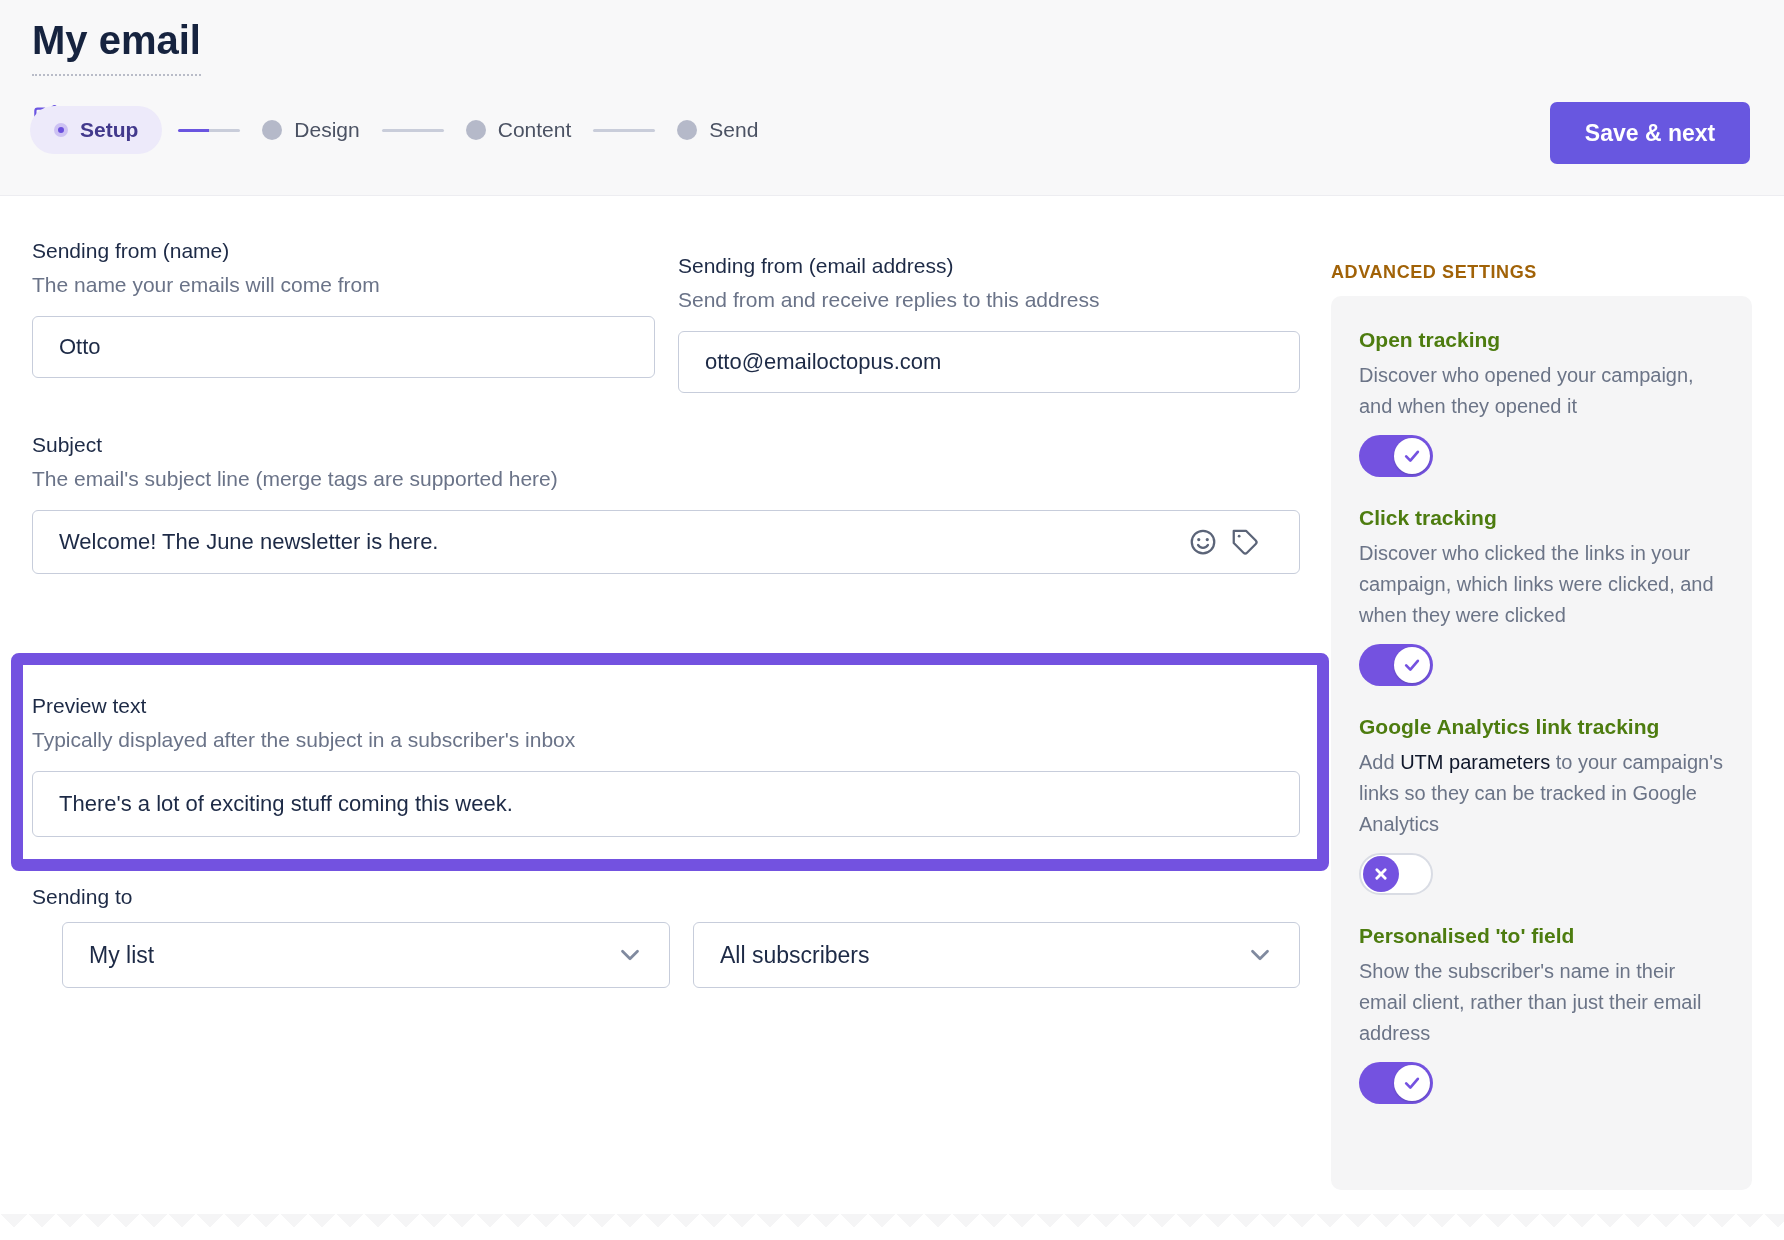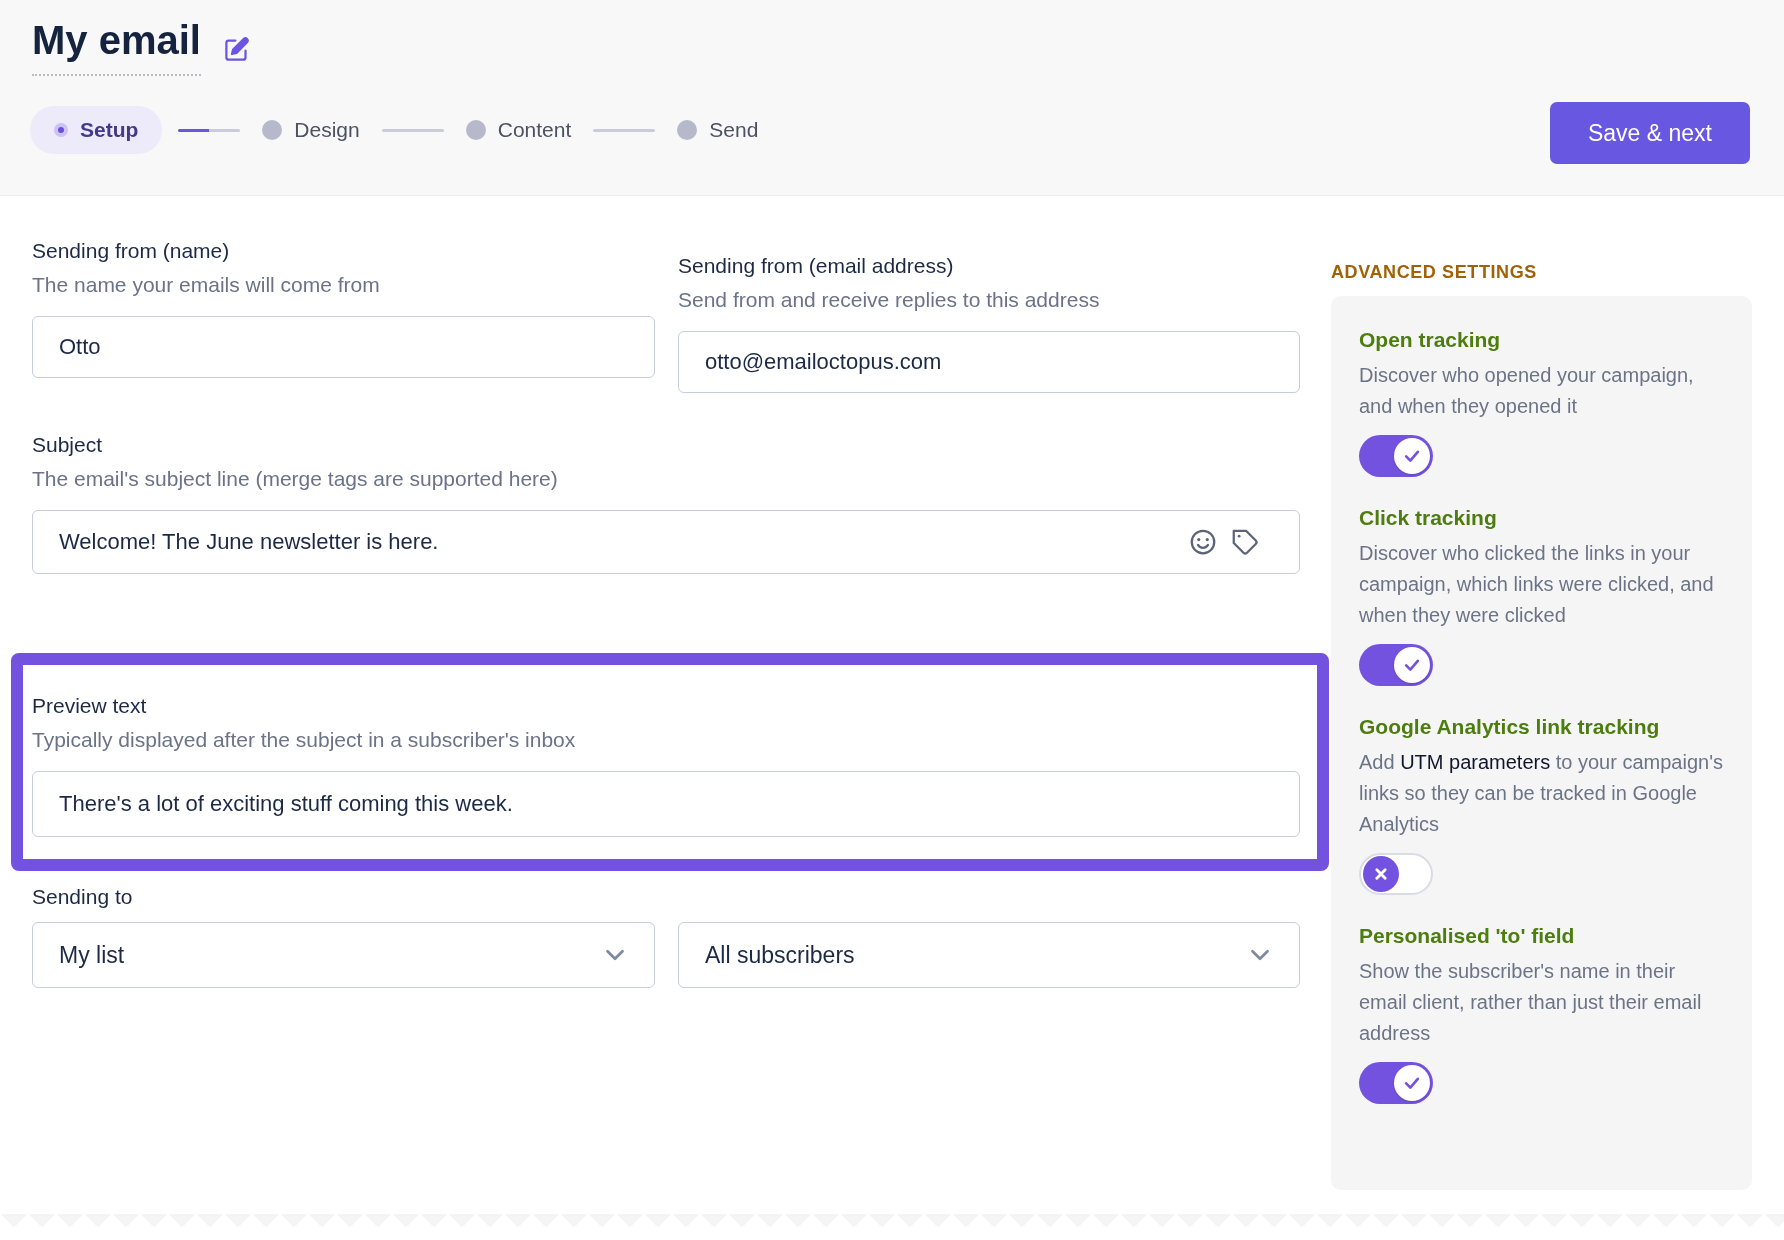--- a/index.html
+++ b/index.html
@@ -6,38 +6,38 @@
   html,body { width:1784px; height:1240px; }
   body {
     font-family:"Liberation Sans","DejaVu Sans",sans-serif;
     background:#ffffff; color:#1d2a46; position:relative; overflow:hidden;
   }
   
   .header {
     position:absolute; top:0; left:0; width:1784px; height:196px;
     background:#f8f8f9; border-bottom:1px solid #ededf1;
   }
-  .title-row { position:absolute; left:32px; top:16px; display:flex; align-items:center; gap:22px; }
+  .title-row { position:absolute; left:32px; top:16px; display:flex; align-items:flex-start; gap:22px;flex-direction:column; }
   .page-title {
     font-size:40px; font-weight:600; color:#16233f; line-height:1.2;
     border-bottom:2px dotted #b9bcc8; padding-bottom:10px;
   }
   .edit-btn { background:none; border:none; cursor:pointer; padding:6px 0 0 0; }
   .edit-btn svg { width:27px; height:27px; }
   .stepper { position:absolute; left:30px; top:106px; display:flex; align-items:center; }
   .step { display:flex; align-items:center; gap:12px; background:transparent; border:none; cursor:pointer;
           font-family:inherit; font-size:21px; color:#4b5263; padding:12px 6px; }
   .step.active { background:#edeafa; border-radius:999px; padding:12px 24px; color:#42398c; font-weight:600; }
   .dot { width:20px; height:20px; border-radius:50%; background:#b5b9c9; flex:0 0 auto; }
   .step.active .dot { width:14px; height:14px; background:#6a4fdd; border:4px solid #cdc2f3; }
   .connector { width:62px; height:3px; border-radius:2px; background:#c9cdda; margin:0 16px; }
   .connector.half { background:linear-gradient(to right,#6a55e0 0 50%,#c9cdda 50% 100%); }
   .save-btn {
     position:absolute; right:34px; top:102px; width:200px; height:62px;
-    background:#6857e0; color:#fff; font-family:inherit; font-size:23px; font-weight:400;
+    background:#6857e0; color:#fff; font-family:inherit; font-size:23px; font-weight:700;
     border:none; border-radius:7px; cursor:pointer;
   }
   
   .group { position:absolute; }
   .g-name  { left:32px;  top:238px; width:623px; }
   .g-email { left:678px; top:238px; width:622px;margin-top:15px; }
   .g-subject { left:32px; top:432px; width:1268px; }
   .g-sendto  { left:32px; top:884px; width:1268px; }
   .field-label { font-size:21px; font-weight:400; color:#1d2a46; line-height:26px; margin-bottom:8px; display:block; }
   .field-help  { font-size:21px; color:#6a7388; line-height:26px; margin-bottom:18px; }
@@ -56,21 +56,21 @@
   .icon-btn { background:none; border:none; cursor:pointer; padding:6px; display:flex; }
   .icon-btn svg { width:30px; height:30px; }
   
   .highlight {
     position:absolute; left:11px; top:653px; width:1318px; height:218px;
     border:12px solid #7352e0; border-radius:8px; background:#fff;
   }
   .highlight-inner { margin:28px 0 0 9px; width:1268px; }
   .highlight-inner .tall-input { height:66px; }
   
-  .select-row { display:flex; gap:23px; margin-top:12px; }
+  .select-row { display:flex; gap:23px; margin-top:12px;margin-left:30px; }
   .select-box {
     height:66px; border:1px solid #c7cddb; border-radius:6px; background:#fff;
     display:flex; align-items:center; justify-content:space-between; padding:0 24px 0 26px; cursor:pointer;
   }
   .select-box span { font-size:23px; color:#1d2a46; }
   .select-box svg { width:30px; height:30px; }
   .sel-list { width:623px; } .sel-seg { width:622px; }
   
   .adv-heading {
     position:absolute; left:1331px; top:262px;

